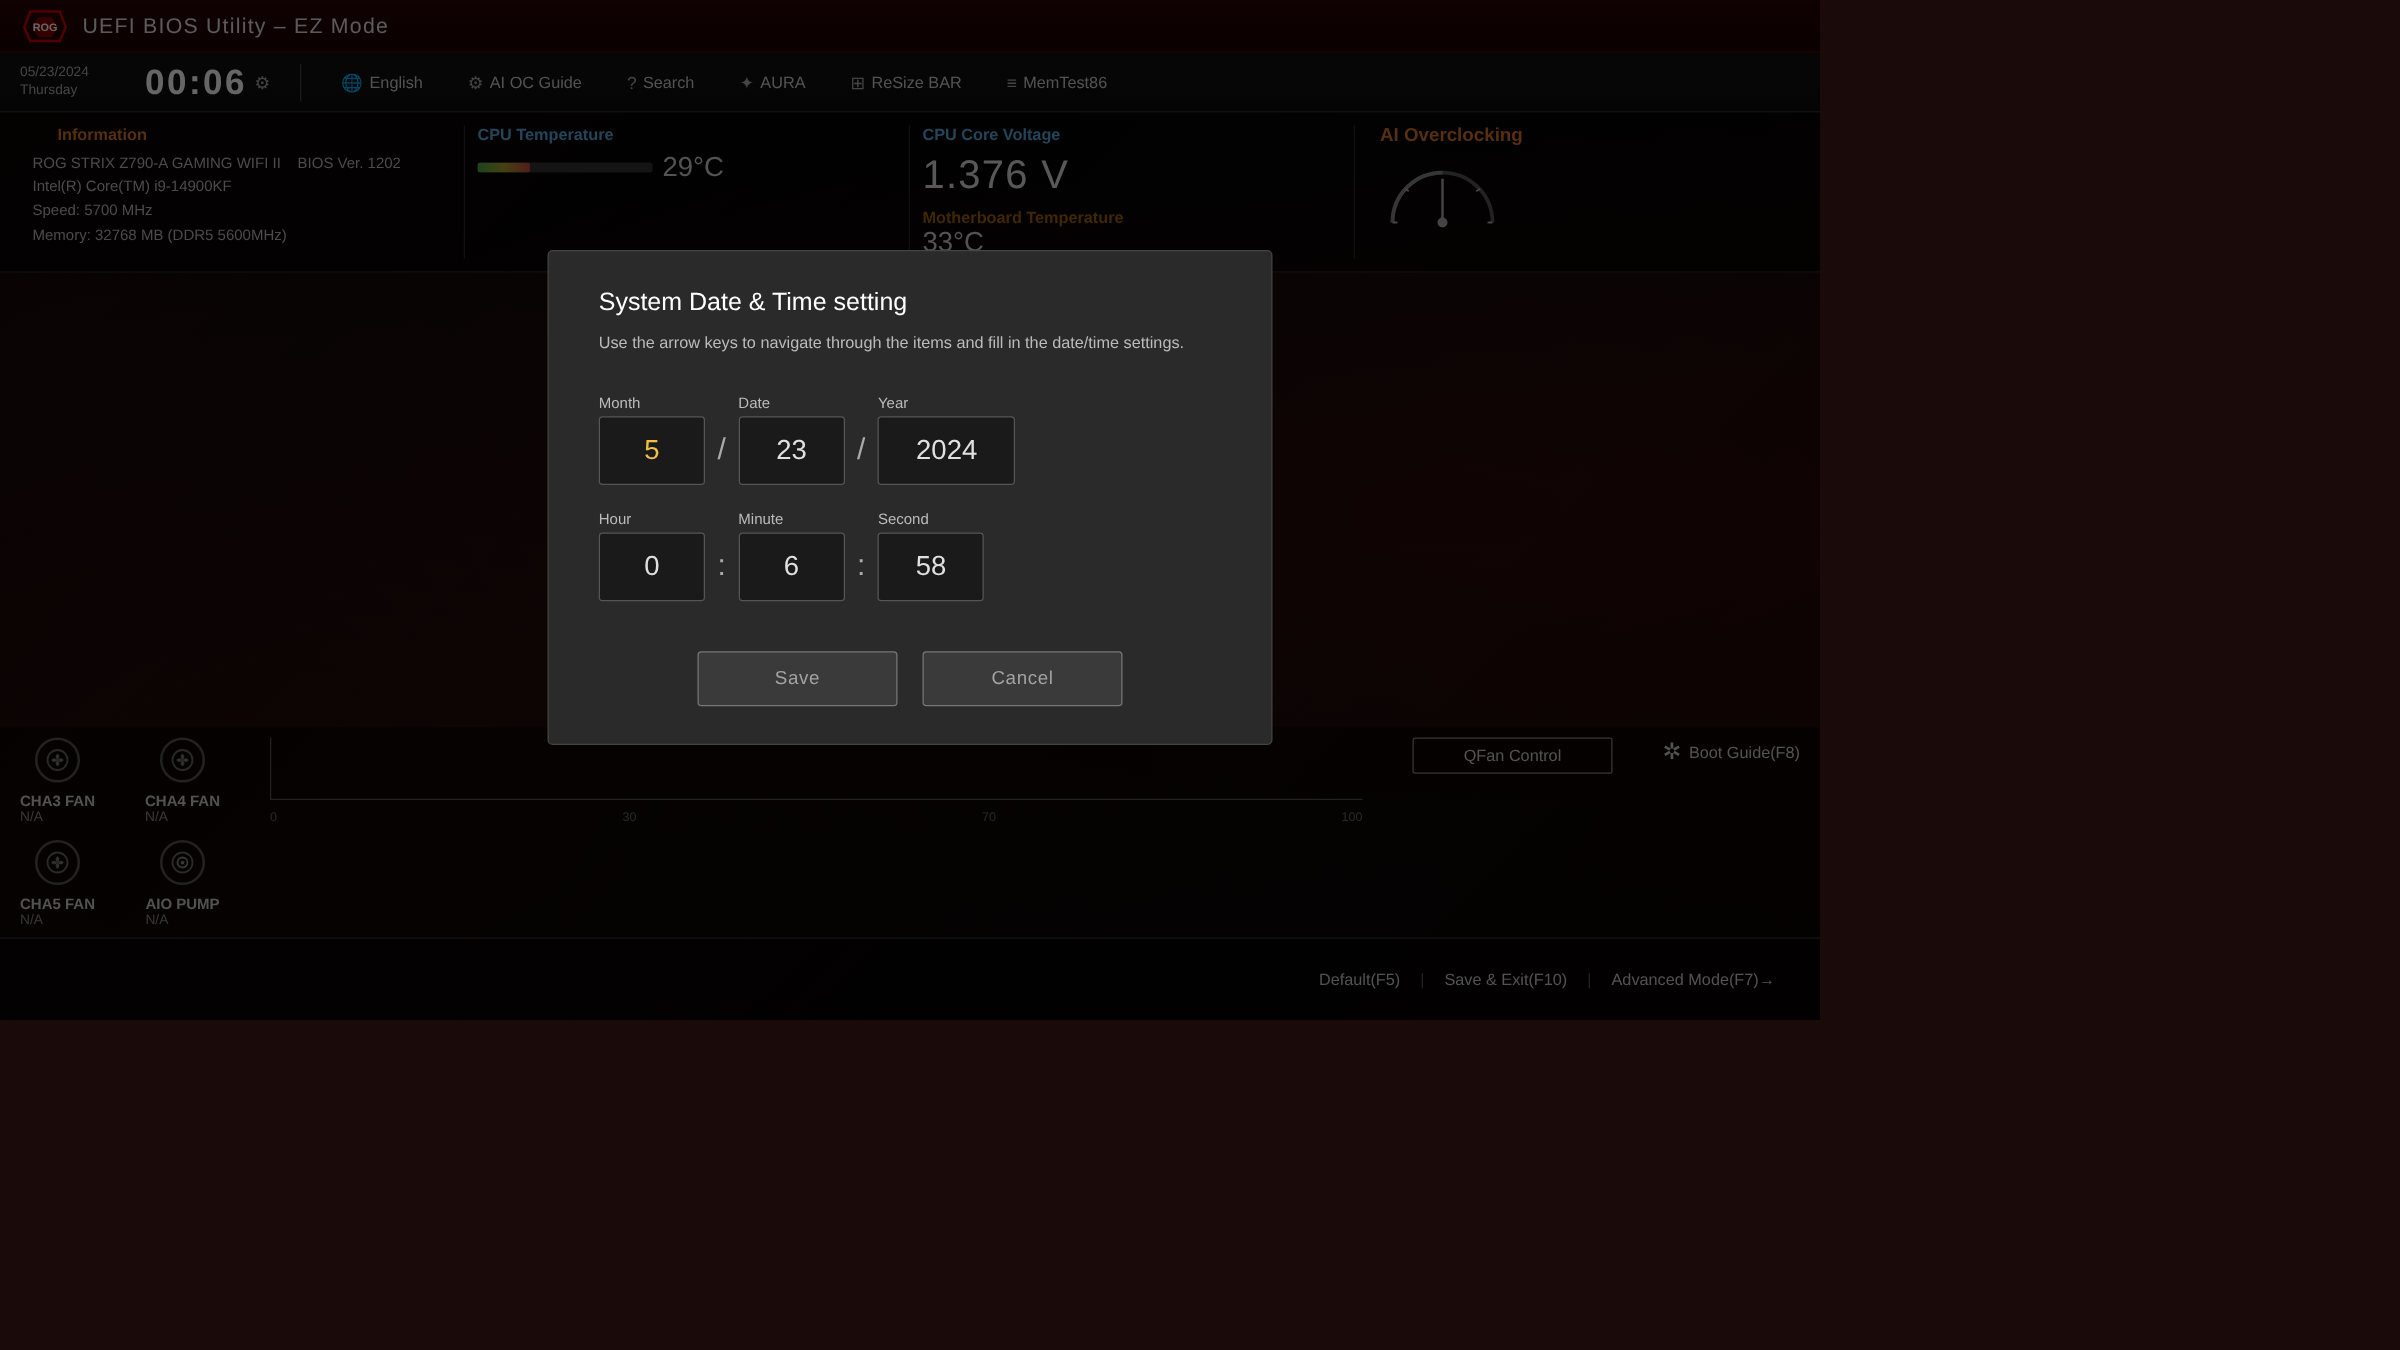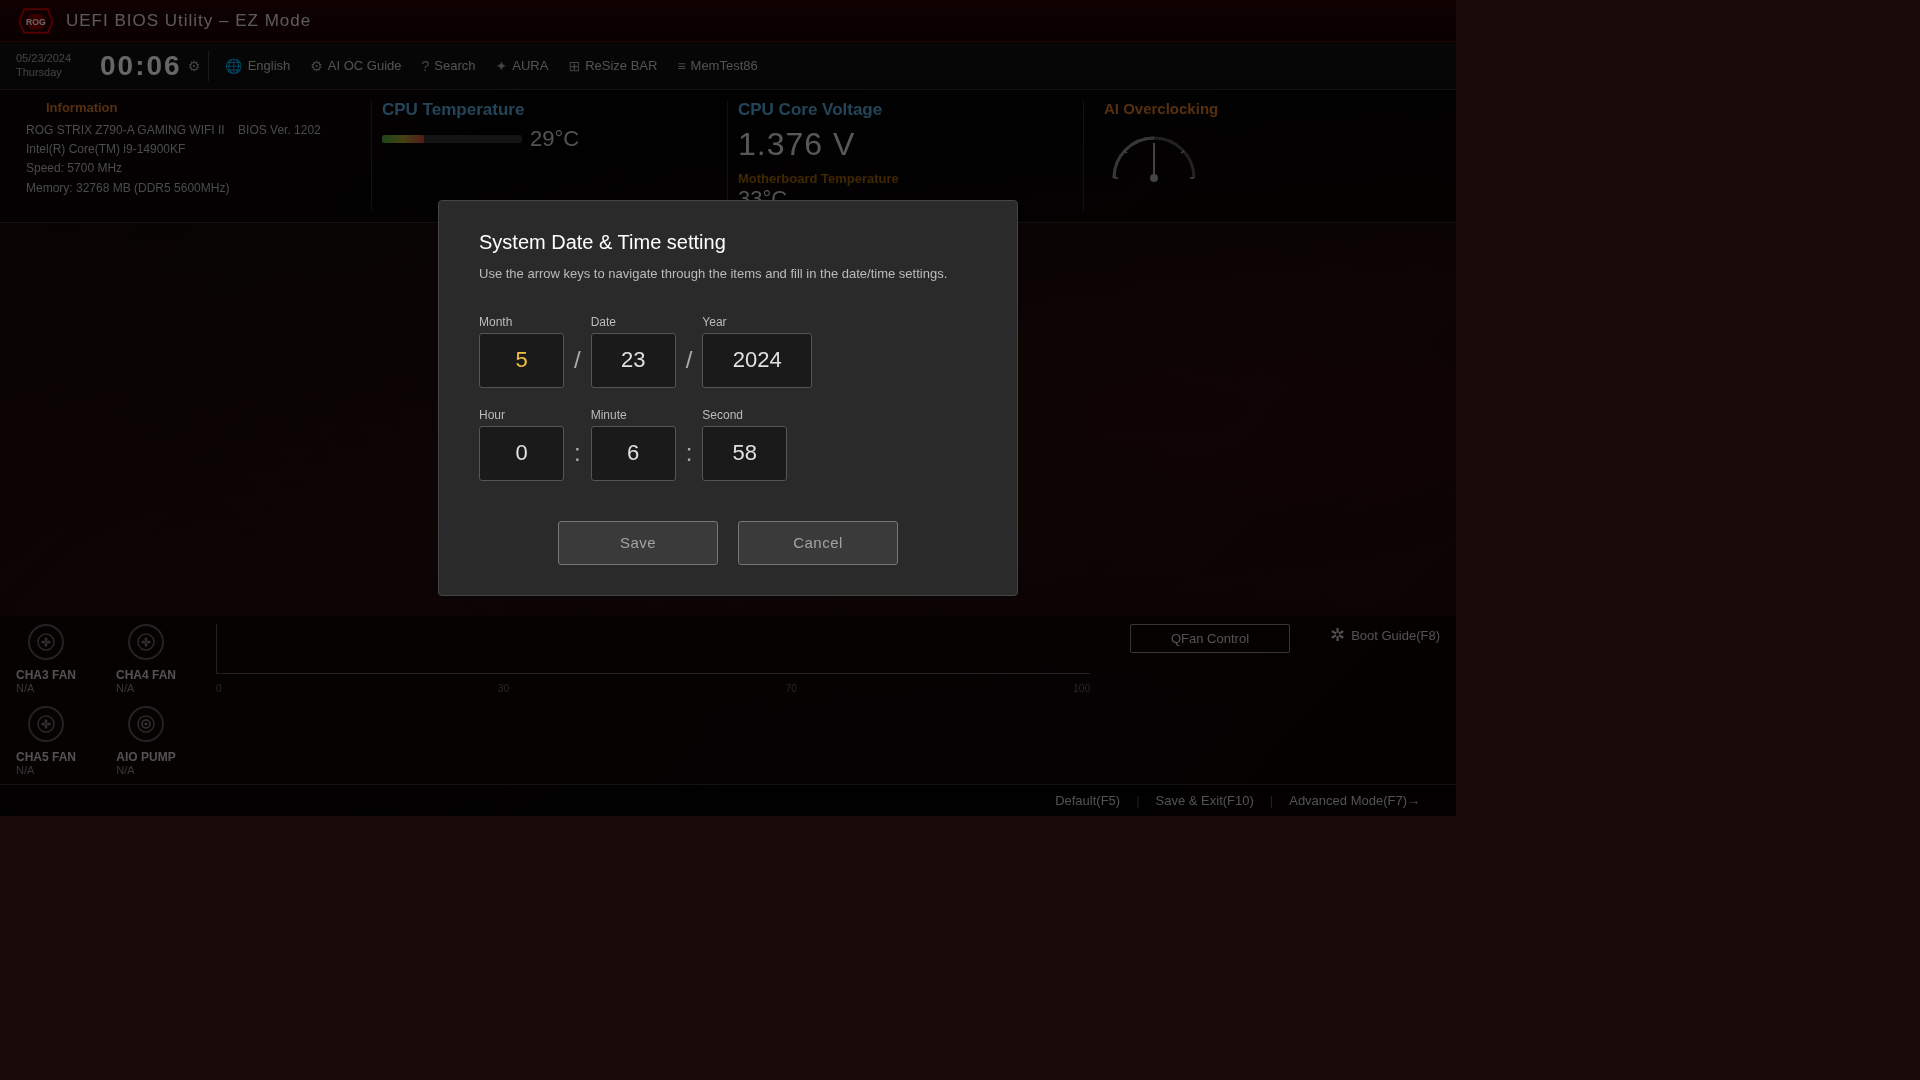--- a/index.html
+++ b/index.html
@@ -57,21 +57,21 @@
     
     .datetime-bar {
       position: relative;
       z-index: 10;
       display: flex;
       align-items: center;
       background: linear-gradient(180deg, #111 0%, #0d0d0d 100%);
       height: 48px;
       padding: 0 16px;
       border-bottom: 1px solid #333;
-      gap: 4px;
+      gap: 20px;
     }
 
     .datetime-left {
       display: flex;
       flex-direction: column;
       min-width: 80px;
     }
 
     .date-text {
       font-size: 11px;
@@ -145,21 +145,21 @@
     .info-title {
       color: #d4762a;
       font-size: 13px;
       font-weight: 600;
       margin-bottom: 6px;
       margin-left: 20px;
     }
 
     .info-title-blue {
       color: #5aabde;
-      font-size: 17px;
+      font-size: 13px;
       font-weight: 600;
       margin-bottom: 6px;
     }
 
     .info-row {
       font-size: 12px;
       color: #bbb;
       line-height: 1.6;
     }
 
@@ -418,21 +418,21 @@
       gap: 6px;
       color: #ccc;
       font-size: 13px;
       cursor: pointer;
     }
 
     .footer-bar {
       display: flex;
       justify-content: flex-end;
       align-items: center;
-      padding: 8px 20px;
+      padding: 25px 20px;
       background: rgba(0,0,0,0.7);
       border-top: 1px solid #333;
       gap: 0;
       font-size: 13px;
     }
 
     .footer-item {
       color: #ccc;
       padding: 0 16px;
       cursor: pointer;

